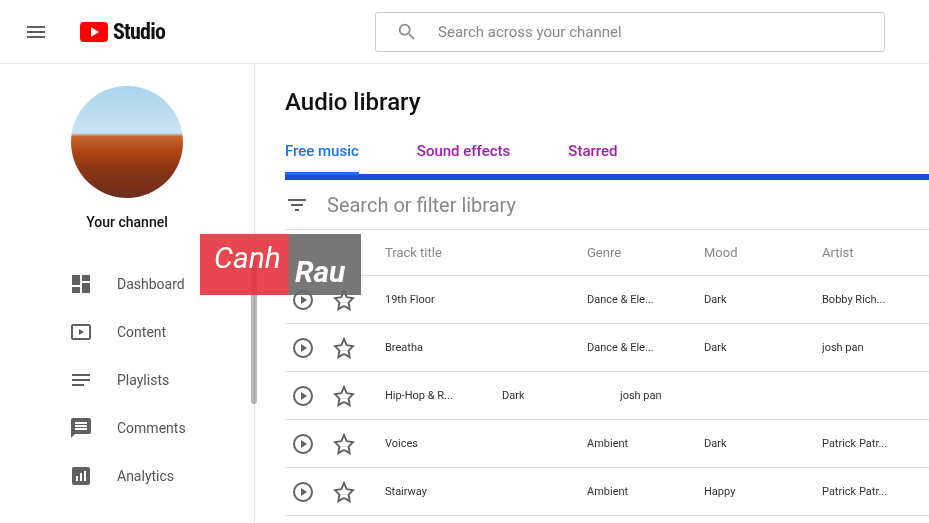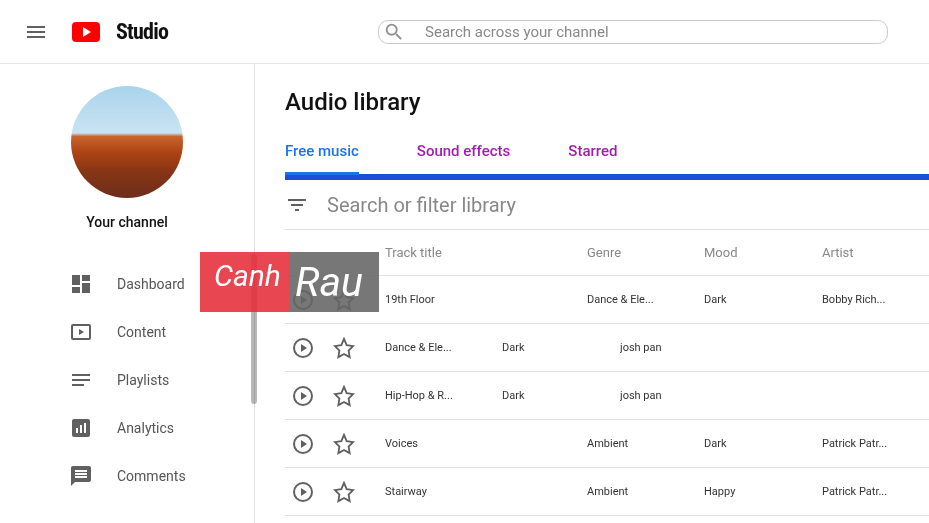--- a/index.html
+++ b/index.html
@@ -1,26 +1,26 @@
 <!DOCTYPE html>
 <html><head>
 <meta charset="utf-8">
 <style>
 * { margin: 0; padding: 0; box-sizing: border-box; font-family: Roboto, Arial, sans-serif; }
 body { width: 929px; height: 523px; overflow: hidden; background: #fff; position: relative; }
 
 .header { height: 64px; display: flex; align-items: center; padding: 0 16px; border-bottom: 1px solid #e5e5e5; }
 .menu-btn { width: 40px; height: 40px; display: flex; align-items: center; justify-content: center; cursor: pointer; color: #606060; }
-.logo-wrap { display: flex; align-items: center; margin-left: 16px; gap: 13px; }
+.logo-wrap { display: flex; align-items: center; margin-left: 24px; gap: 2px; }
 .yt-icon { width: 28px; height: 20px; background: #ff0000; border-radius: 4px; display: flex; align-items: center; justify-content: center; }
 .yt-play { width: 0; height: 0; border-left: 8px solid #fff; border-top: 5px solid transparent; border-bottom: 5px solid transparent; margin-left: 2px; }
 .studio-text { font-size: 22px; font-weight: 700; font-family: 'Roboto Condensed','Arial Narrow',Arial,sans-serif; letter-spacing: -0.8px; color: #111; margin-left: 3px; }
 
 .search-wrap { margin-left: 210px; flex: 0 0 510px; }
-.search-box { display: flex; align-items: center; height: 24px; border: 1px solid #ccc; border-radius: 10px; padding: 0 4px; background: #fff; }
+.search-box { display: flex; align-items: center; height: 40px; border: 1px solid #ccc; border-radius: 3px; padding: 0 20px; background: #fff; }
 .search-box svg { color: #909090; flex-shrink: 0; }
 .search-input { border: none; outline: none; font-size: 15px; margin-left: 20px; flex: 1; color: #333; }
 .search-input::placeholder { color: #888; }
 
 .body-wrap { display: flex; height: calc(100% - 64px); }
 .sidebar { width: 255px; border-right: 1px solid #e0e0e0; display: flex; flex-direction: column; position: relative; }
 .sidebar-scroll { position: absolute; right: -3px; top: 190px; width: 6px; height: 150px; background: rgba(0,0,0,0.28); border-radius: 3px; }
 
 .channel-block { display: flex; flex-direction: column; align-items: center; padding: 22px 0 18px; }
 .avatar { width: 112px; height: 112px; border-radius: 50%; background: linear-gradient(to bottom, #a9d4ec 0%, #c9e3f2 42%, #c9662e 45%, #b04515 58%, #8a3514 75%, #6b2e1c 100%); position: relative; overflow: hidden; }
@@ -49,23 +49,23 @@
 .col-title { flex: 0 0 202px; }
 .col-genre { flex: 0 0 117px; }
 .col-mood { flex: 0 0 118px; }
 .col-artist { flex: 1; padding-right: 20px; }
 
 .track-row { display: flex; align-items: center; height: 48px; font-size: 11px; color: #333; border-bottom: 1px solid #e0e0e0; }
 .col-controls { display: flex; align-items: center; gap: 18px; padding-left: 6px; }
 .play-btn, .star-btn { color: #606060; cursor: pointer; display: flex; }
 .ellipsis { white-space: nowrap; overflow: hidden; text-overflow: ellipsis; }
 
-.watermark { position: absolute; left: 200px; top: 252px; display: flex; z-index: 100; pointer-events: none; border-radius: 22px; }
+.watermark { position: absolute; left: 200px; top: 234px; display: flex; z-index: 100; pointer-events: none; border-radius: 22px; }
 .wm-red { background: rgba(229,45,58,0.88); color: #fff; font-size: 30px; font-style: italic; font-weight: 400; padding: 6px 8px 6px 14px; }
-.wm-gray { background: rgba(100,100,100,0.88); color: #fff; font-size: 41px; font-style: italic; font-weight: 400; padding: 6px 16px 6px 6px; }
+.wm-gray { background: rgba(100,100,100,0.88); color: #fff; font-size: 30px; font-style: italic; font-weight: 700; padding: 20px 16px 6px 6px; }
 </style>
 </head>
 <body>
 
 <div class="header">
   <div class="menu-btn">
     <svg width="24" height="24" viewBox="0 0 24 24" fill="currentColor">
         <path d="M3 18h18v-2H3v2zm0-5h18v-2H3v2zm0-7v2h18V6H3z"></path>
       </svg>
   </div>
@@ -113,35 +113,35 @@
         <span class="nav-icon">
             <svg width="24" height="24" viewBox="0 0 24 24" fill="currentColor">
               <path d="M3 6h18v2H3zM3 11h18v2H3zM3 16h12v2H3z"></path>
             </svg>
           </span>
         <span class="nav-label">Playlists</span>
       </div>
       <div class="nav-item">
         <span class="nav-icon">
             <svg width="24" height="24" viewBox="0 0 24 24" fill="currentColor">
+              <path d="M20 2H4c-1.1 0-2 .9-2 2v18l4-4h14c1.1 0 2-.9 2-2V4c0-1.1-.9-2-2-2zm-2 12H6v-2h12v2zm0-3H6V9h12v2zm0-3H6V6h12v2z"></path>
+            </svg>
+          </span>
+        <span class="nav-label">Comments</span>
+      </div>
+      <div class="nav-item">
+        <span class="nav-icon">
+            <svg width="24" height="24" viewBox="0 0 24 24" fill="currentColor">
               <rect x="3" y="3" width="18" height="18" rx="2"></rect>
               <rect x="7" y="12" width="2" height="5" fill="#fff"></rect>
               <rect x="11" y="9" width="2" height="8" fill="#fff"></rect>
               <rect x="15" y="7" width="2" height="10" fill="#fff"></rect>
             </svg>
           </span>
         <span class="nav-label">Analytics</span>
-      </div>
-      <div class="nav-item">
-        <span class="nav-icon">
-            <svg width="24" height="24" viewBox="0 0 24 24" fill="currentColor">
-              <path d="M20 2H4c-1.1 0-2 .9-2 2v18l4-4h14c1.1 0 2-.9 2-2V4c0-1.1-.9-2-2-2zm-2 12H6v-2h12v2zm0-3H6V9h12v2zm0-3H6V6h12v2z"></path>
-            </svg>
-          </span>
-        <span class="nav-label">Comments</span>
       </div>
     </div>
     <div class="sidebar-scroll"></div>
   </div>
 
   <div class="main">
     <h1 class="page-title">Audio library</h1>
 
     <div class="tabs">
       <div class="tab active">Free music</div>
@@ -193,20 +193,21 @@
                 <circle cx="12" cy="12" r="9"></circle>
                 <path d="M10 8l6 4-6 4V8z" fill="currentColor" stroke="none"></path>
               </svg>
             </span>
             <span class="star-btn">
               <svg width="22" height="22" viewBox="0 0 24 24" fill="none" stroke="currentColor" stroke-width="2">
                 <path d="M12 2l2.9 6.9L22 9.9l-5 4.9 1.2 7.2L12 18.5 5.8 22l1.2-7.2-5-4.9 7.1-1L12 2z"></path>
               </svg>
             </span>
           </div>
+          <div class="col-title ellipsis">Breatha</div>
           <div class="col-genre ellipsis">Dance &amp; Ele...</div>
           <div class="col-mood ellipsis">Dark</div>
           <div class="col-artist ellipsis">josh pan</div>
         </div>
         <div class="track-row">
           <div class="col-controls">
             <span class="play-btn">
               <svg width="24" height="24" viewBox="0 0 24 24" fill="none" stroke="currentColor" stroke-width="2">
                 <circle cx="12" cy="12" r="9"></circle>
                 <path d="M10 8l6 4-6 4V8z" fill="currentColor" stroke="none"></path>

